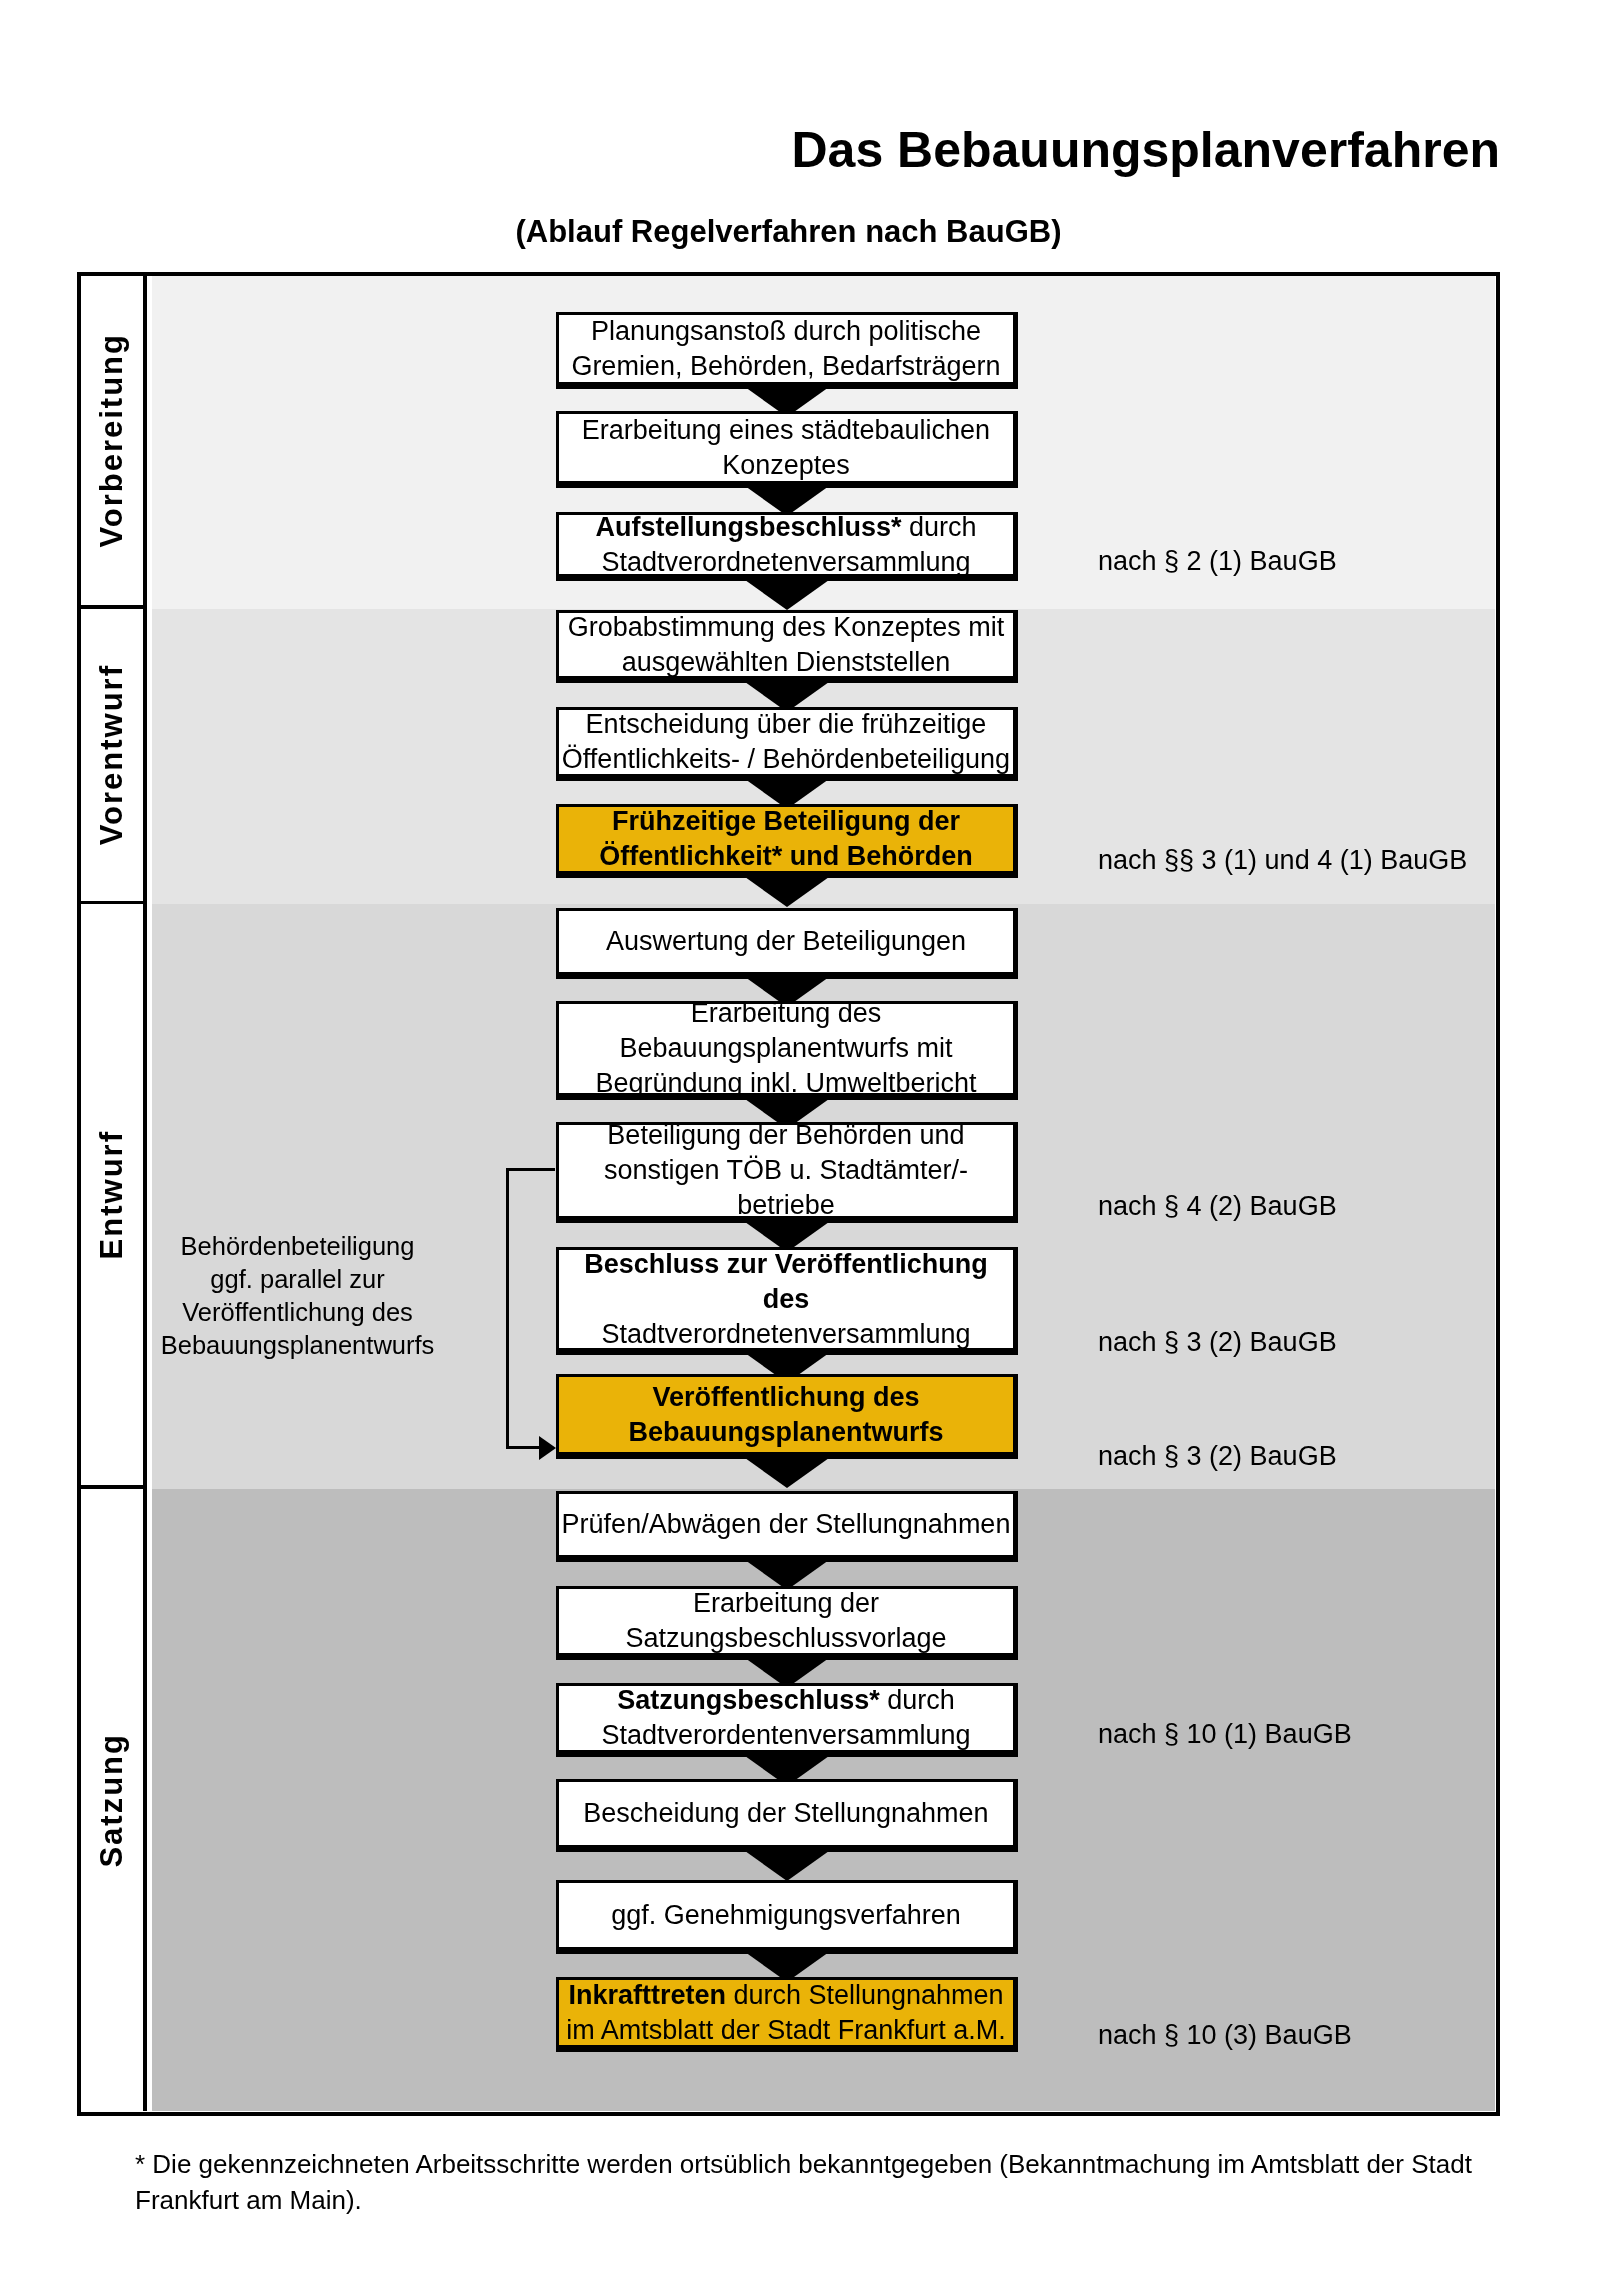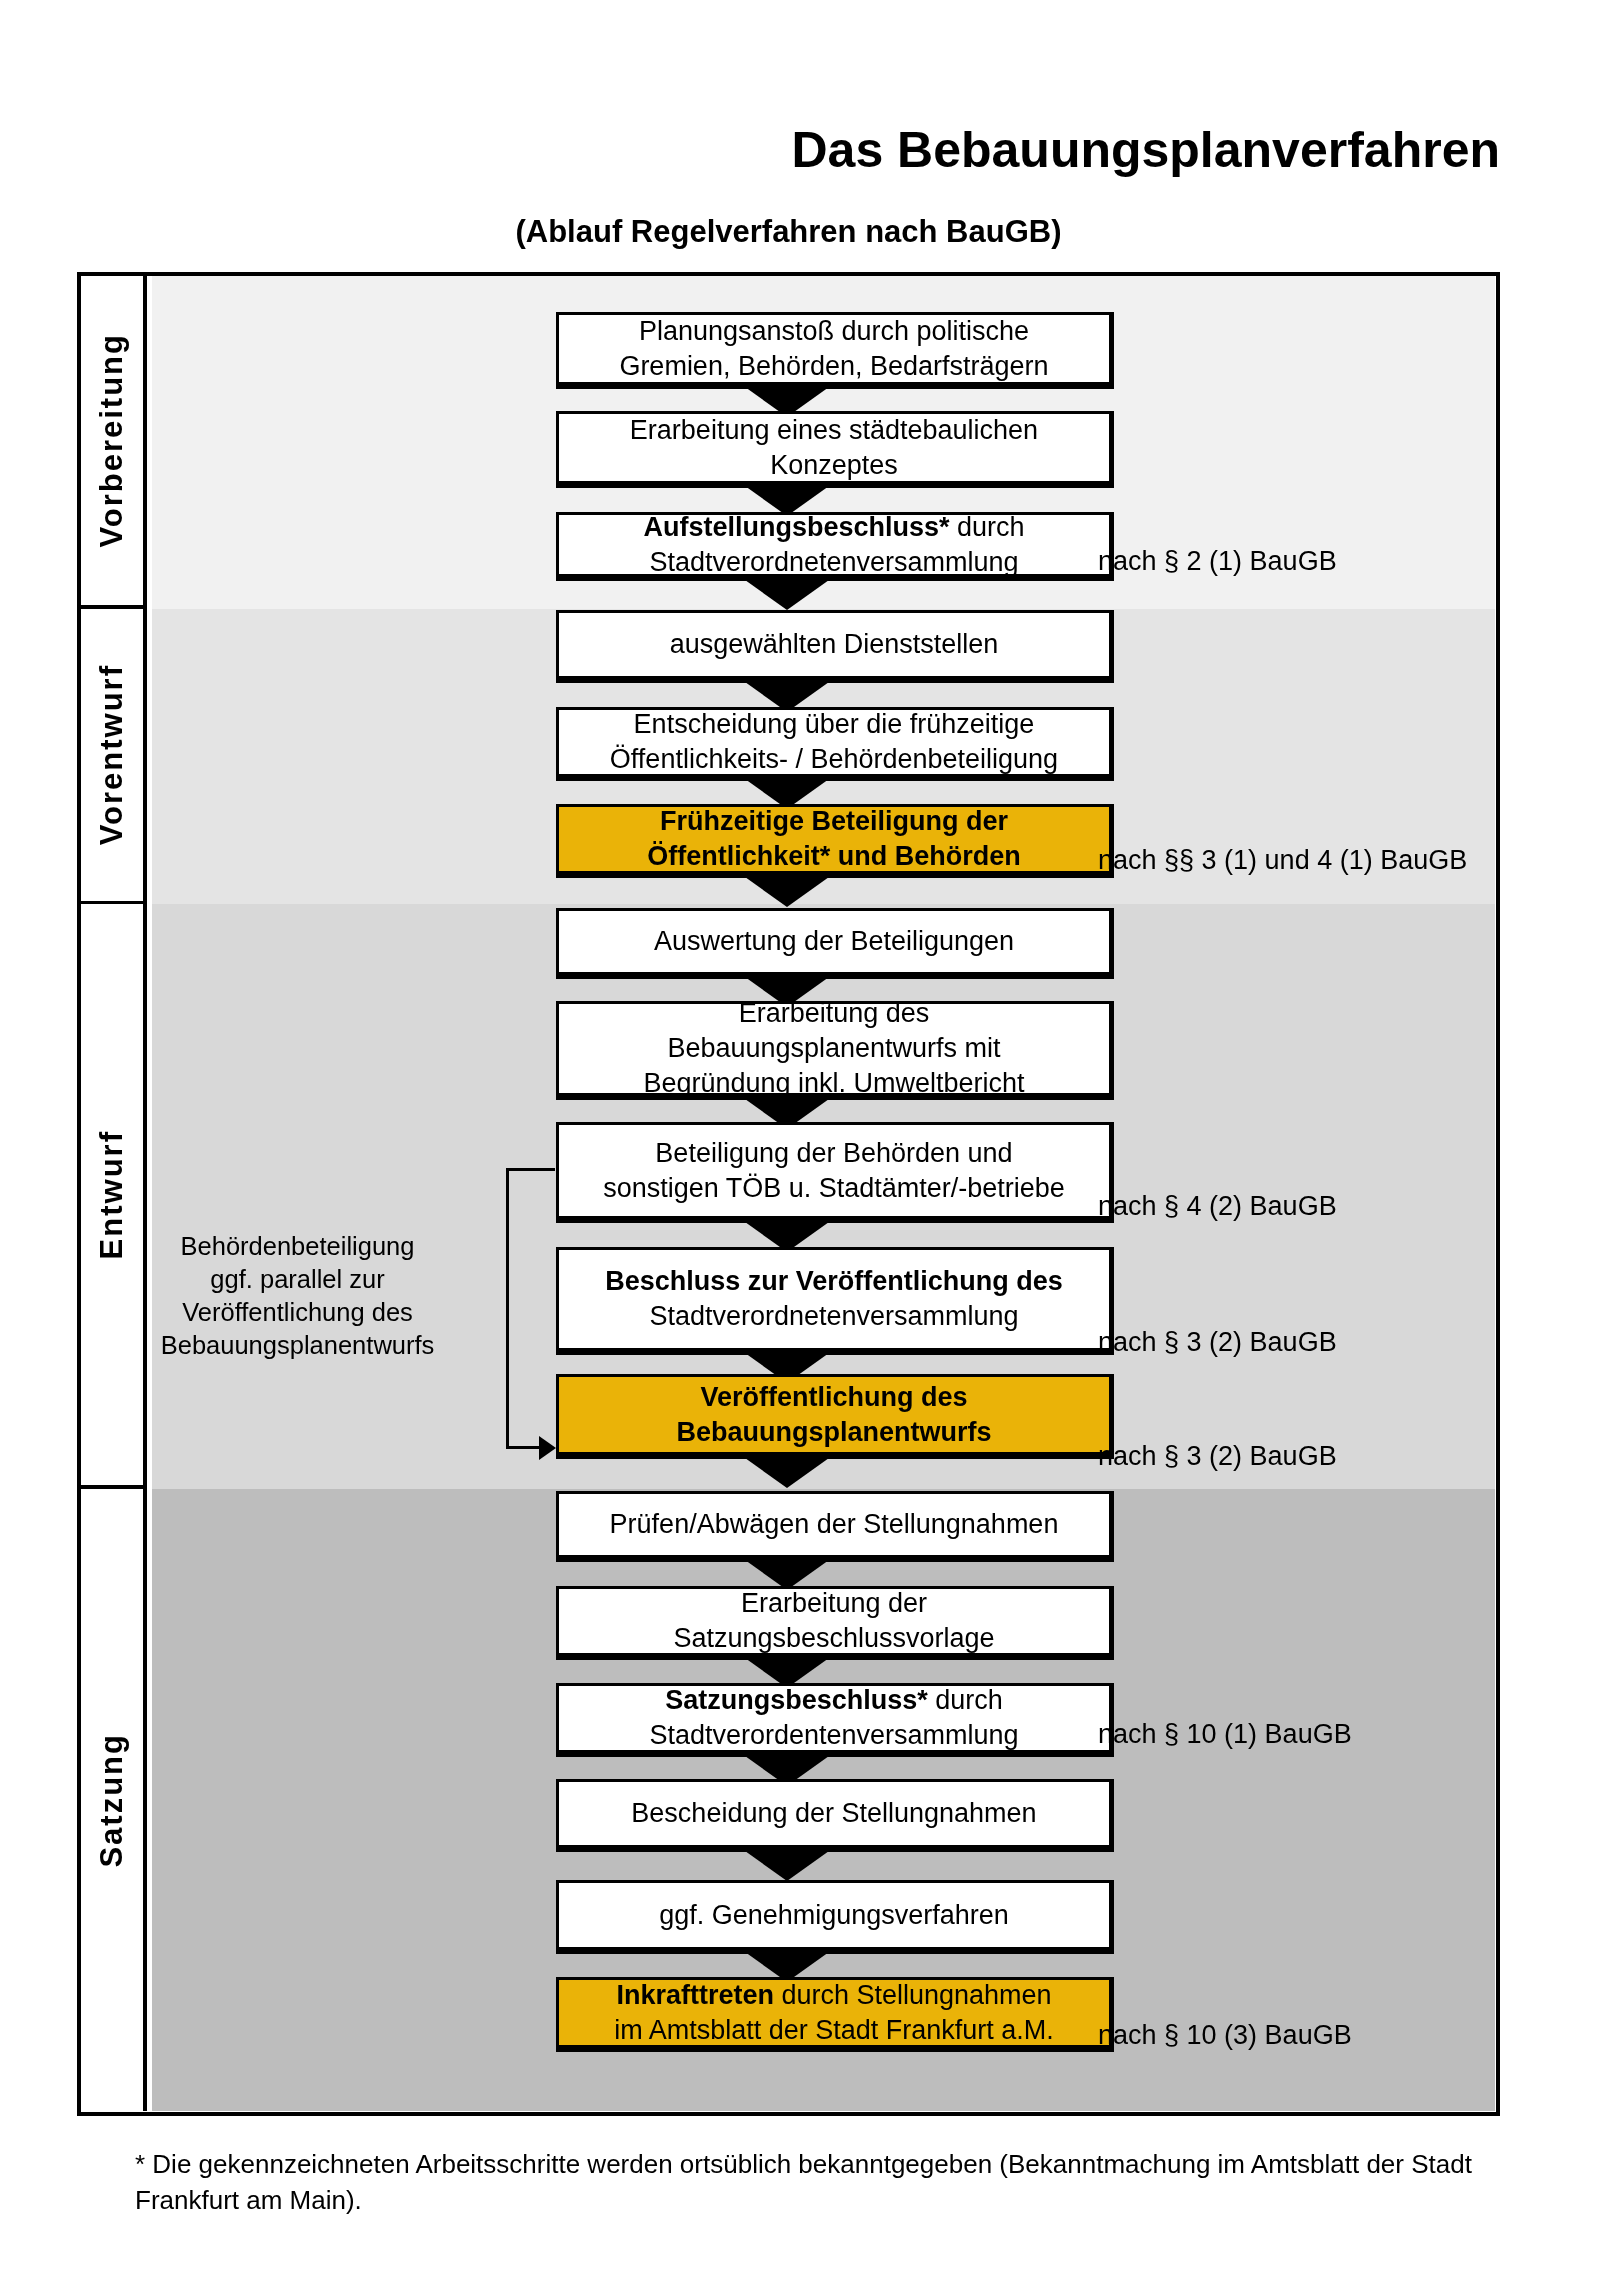--- a/index.html
+++ b/index.html
@@ -24,21 +24,21 @@
          font-weight:bold;font-size:31px;letter-spacing:2px;white-space:nowrap;}
 
   
   .sect{position:absolute;left:71px;width:1343px;}
   .s1{top:0;height:333px;background:#f1f1f1;}
   .s2{top:333px;height:296px;background:#e4e4e4;}
   .s3{top:628px;height:585px;background:#d8d8d8;}
   .s4{top:1213px;height:622px;background:#bdbdbd;}
 
   
-  .box{position:absolute;left:475px;width:558px;box-sizing:border-box;
+  .box{position:absolute;left:475px;width:462px;box-sizing:border-box;
        background:#ffffff;border:3.9px solid #000;border-right-width:5.9px;border-bottom-width:7.9px;
        display:flex;flex-direction:column;justify-content:center;text-align:center;
        font-size:27px;line-height:35px;z-index:3;}
   .box.hl{background:#eab308;}
   .ln{display:block;}
   .box b{font-weight:bold;}
 
   
   .arrow{position:absolute;left:664px;width:0;height:0;z-index:2;
          border-left:42px solid transparent;border-right:42px solid transparent;
@@ -103,20 +103,21 @@
     </div>
     <div class="arrow" style="top:210px;"></div>
 
     <div class="box" style="top:236px;height:69px;">
       <span class="ln"><b>Aufstellungsbeschluss*</b><span> durch</span></span>
       <span class="ln"><span>Stadtverordnetenversammlung</span></span>
     </div>
     <div class="arrow" style="top:304px;"></div>
 
     <div class="box" style="top:334px;height:73px;">
+      <span class="ln"><span>Grobabstimmung des Konzeptes mit</span></span>
       <span class="ln"><span>ausgewählten Dienststellen</span></span>
     </div>
     <div class="arrow" style="top:406px;"></div>
 
     <div class="box" style="top:431px;height:74px;">
       <span class="ln"><span>Entscheidung über die frühzeitige</span></span>
       <span class="ln"><span>Öffentlichkeits- / Behördenbeteiligung</span></span>
     </div>
     <div class="arrow" style="top:503px;"></div>
 

